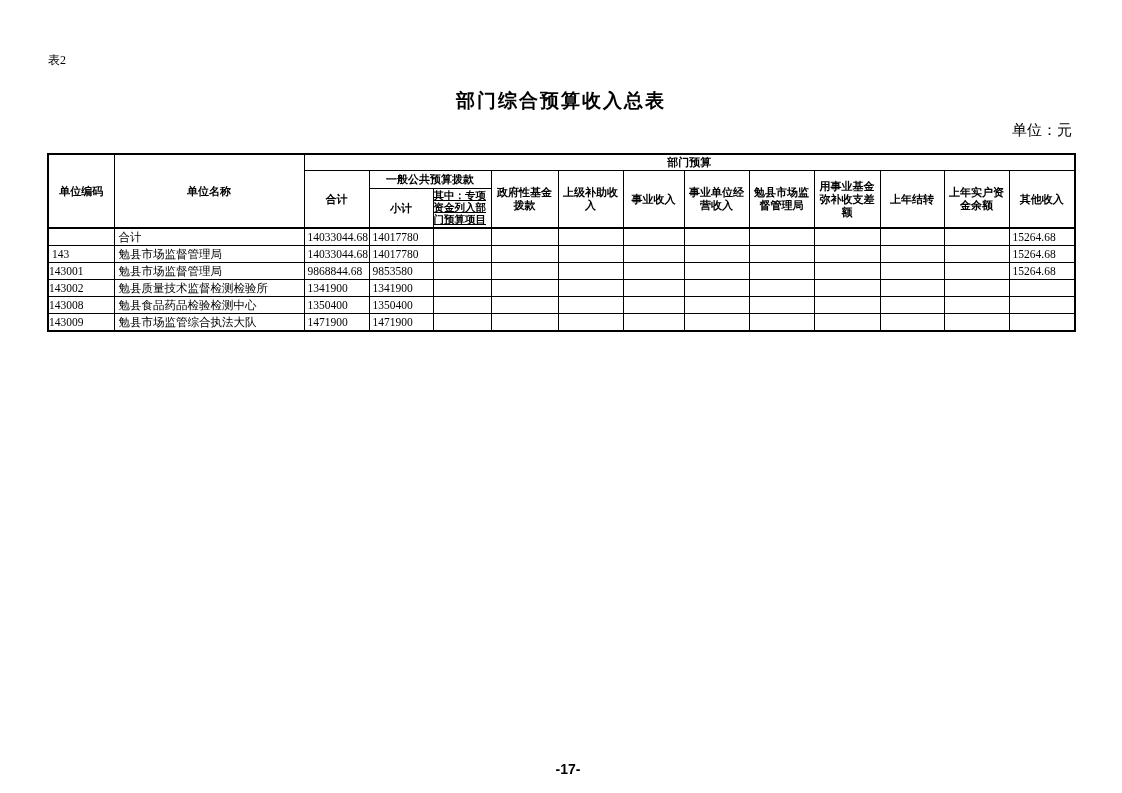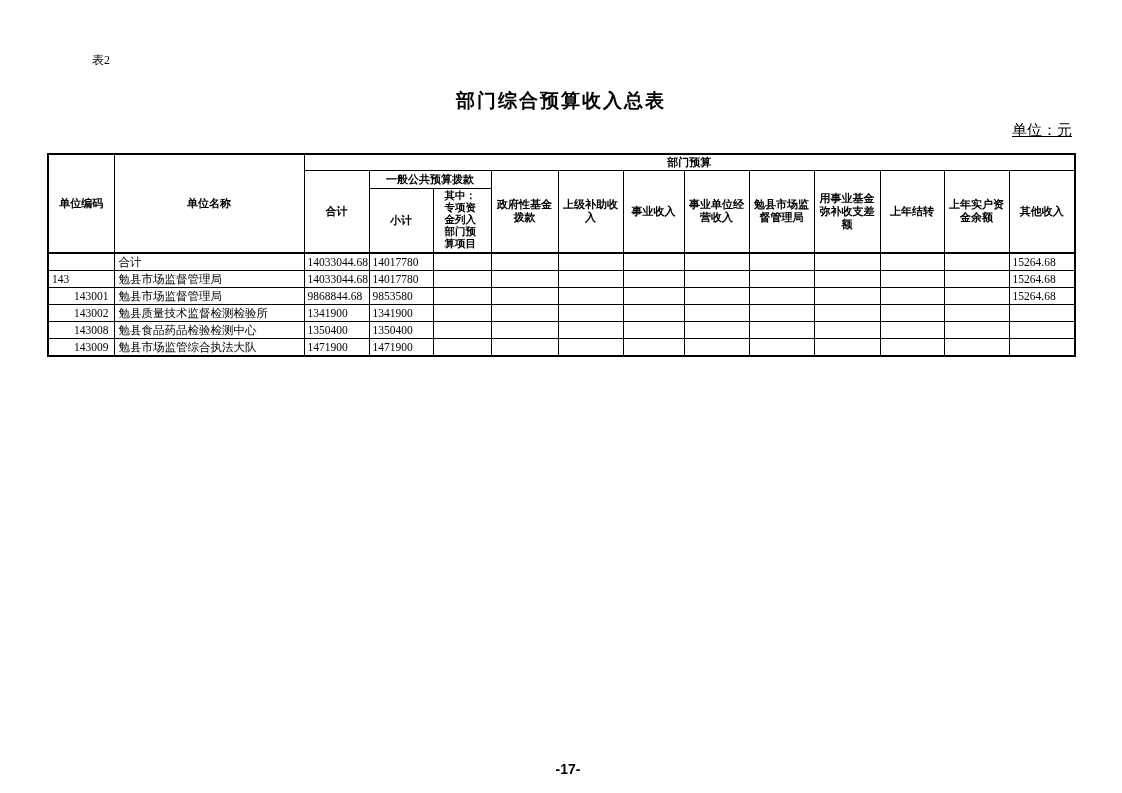--- a/index.html
+++ b/index.html
@@ -12,38 +12,36 @@
     height: 793px;
     position: relative;
     font-family: "Liberation Serif", "DejaVu Serif", serif;
     color: #000000;
   }
   .table-label {
     position: absolute;
     left: 48px;
     top: 52px;
     font-size: 12px;
-    margin-left: 44px;
   }
   .doc-title {
     position: absolute;
     left: 0;
     right: 0;
     top: 88px;
     text-align: center;
     font-size: 19px;
     font-weight: bold;
     letter-spacing: 2px;
   }
   .unit-note {
     position: absolute;
     right: 50px;
     top: 121px;
     font-size: 15px;
-    text-decoration: underline;
   }
   .budget-table {
     position: absolute;
     left: 47px;
     top: 153px;
     border-collapse: collapse;
     table-layout: fixed;
     width: 1027px;
     border: 2px solid #000;
   }
@@ -58,33 +56,34 @@
     font-size: 11px;
     line-height: 1.2;
     text-align: center;
     padding: 1px;
     margin-left: 32px;
   }
   th.wrap-small {
     font-size: 10.5px;
     line-height: 1.15;
     text-align: left;
-    padding: 1px 11px;
+    padding: 1px 0;
+    text-decoration: underline;
   }
   .budget-table tbody td {
     height: 16px;
     font-size: 11.5px;
     line-height: 14px;
     white-space: nowrap;
   }
   tbody tr:first-child td {
     border-top: 2px solid #000;
   }
   td.code-left  { text-align: left;  padding-left: 3px; }
-  td.code-right { text-align: right; padding-right: 5px; }
+  td.code-right { padding-right: 5px; }
   td.name       { text-align: left;  padding-left: 4px; font-size: 11px; }
   td.num        { text-align: left;  padding-left: 3px; }
   .page-number {
     position: absolute;
     left: 14px;
     right: 0;
     top: 761px;
     text-align: center;
     font-size: 14px;
     font-weight: bold;

